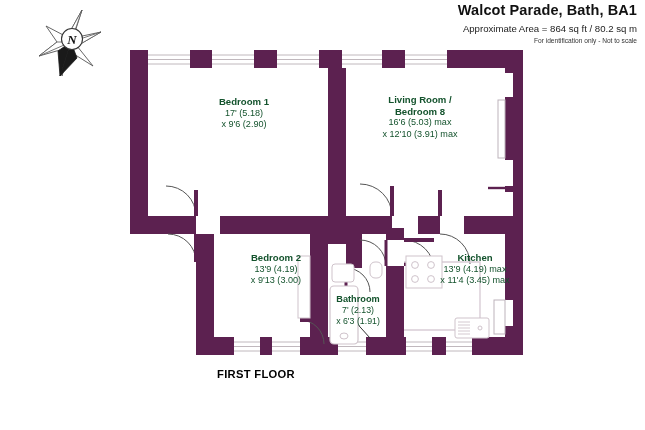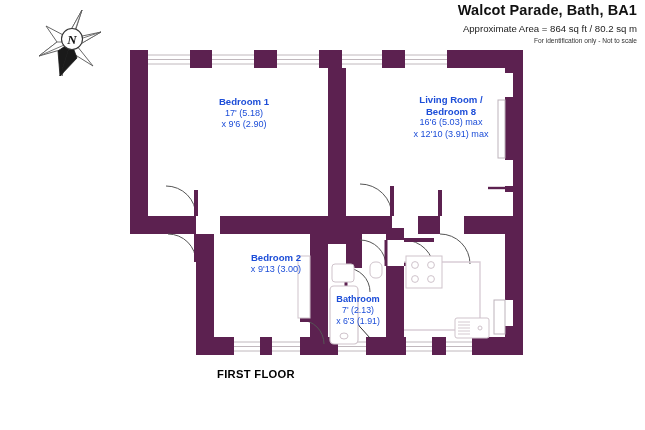--- a/index.html
+++ b/index.html
@@ -19,26 +19,26 @@
   .area{font-size:9.6px;color:#222;margin-top:4px;line-height:1.2;}
   .ident{font-size:6.6px;color:#333;margin-top:3px;line-height:1.2;}
 
   
   .compass{position:absolute;left:33px;top:6px;width:74px;height:76px;}
 
   
   .plan{position:absolute;left:0;top:0;width:645px;height:430px;}
 
   
-  .roomlabel{position:absolute;text-align:center;line-height:1.22;color:#1d4ed8;}
+  .roomlabel{position:absolute;text-align:center;line-height:1.22;color:#14532d;}
   .roomlabel .nm{font-size:9.6px;font-weight:bold;display:block;white-space:nowrap;}
   .roomlabel .dim{font-size:9.1px;display:block;white-space:nowrap;}
 
   #lbl-bed1{left:196px;top:96px;width:96px;}
-  #lbl-living{left:387px;top:94px;width:128px;}
+  #lbl-living{left:356px;top:94px;width:128px;}
   #lbl-bed2{left:222px;top:252px;width:108px;}
   #lbl-kitchen{left:414px;top:252px;width:122px;}
   #lbl-bath{left:320px;top:294px;width:76px;}
   #lbl-bath .nm{font-size:9.2px;text-align:center;}
   #lbl-bath .dim{font-size:8.8px;}
 
   .floorlabel{position:absolute;left:196px;top:368px;width:120px;text-align:center;
     font-size:11.2px;font-weight:bold;letter-spacing:.3px;color:#000;}
 
   
@@ -247,23 +247,29 @@
 
   <div class="roomlabel" id="lbl-living">
     <span class="nm">Living Room /</span>
     <span class="nm">Bedroom 8</span>
     <span class="dim">16'6 (5.03) max</span>
     <span class="dim">x 12'10 (3.91) max</span>
   </div>
 
   <div class="roomlabel" id="lbl-bed2">
     <span class="nm">Bedroom 2</span>
+    <span class="dim">13'9 (4.19)</span>
     <span class="dim">x 9'13 (3.00)</span>
   </div>
 
+  <div class="roomlabel" id="lbl-kitchen">
+    <span class="nm">Kitchen</span>
+    <span class="dim">13'9 (4.19) max</span>
+    <span class="dim">x 11'4 (3.45) max</span>
+  </div>
 
   <div class="roomlabel" id="lbl-bath">
     <span class="nm">Bathroom</span>
     <span class="dim">7' (2.13)</span>
     <span class="dim">x 6'3 (1.91)</span>
   </div>
 
   <div class="floorlabel">FIRST FLOOR</div>
 
   <div class="footer">

